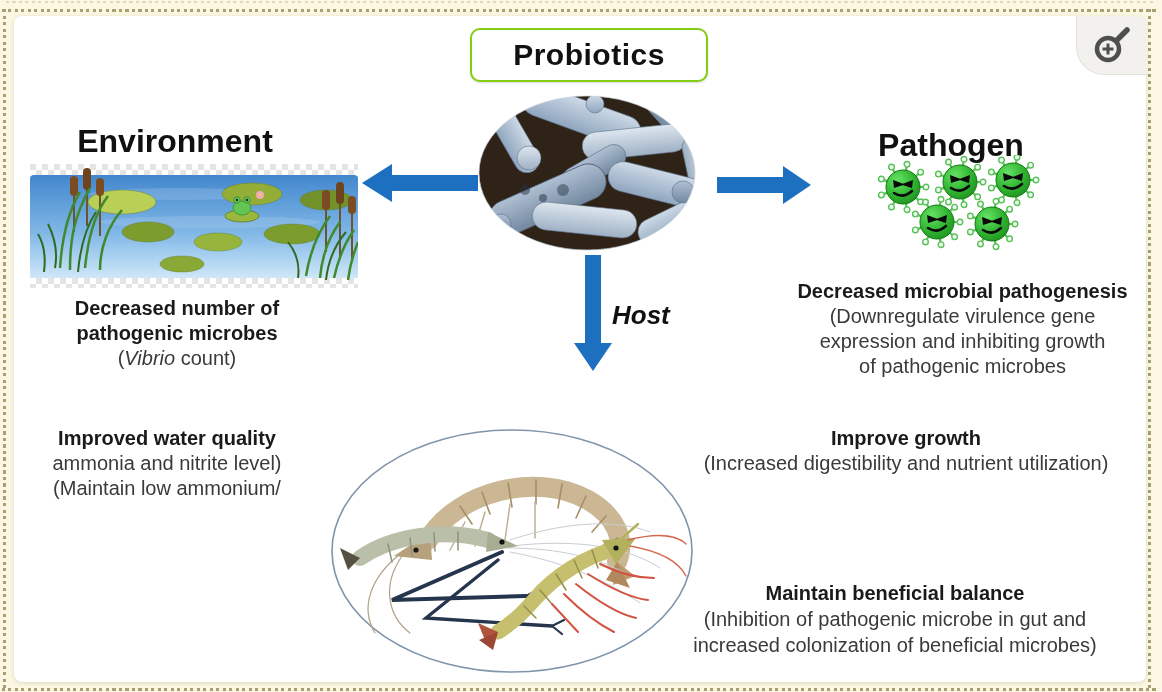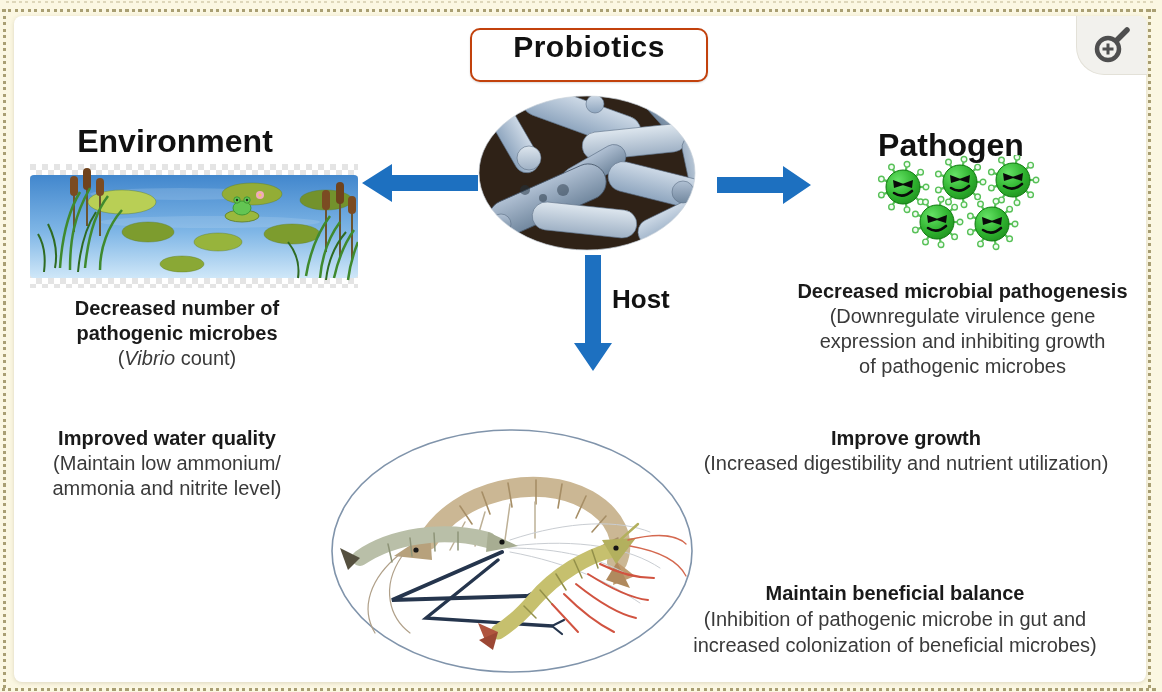--- a/index.html
+++ b/index.html
@@ -14,23 +14,23 @@
   .dot-h-faint{height:2px;background:repeating-linear-gradient(90deg,#ded7ba 0 3px,transparent 3px 6.5px);}
   .dot-v{width:3px;background:repeating-linear-gradient(180deg,#a99f73 0 3px,transparent 3px 6.5px);}
   .panel{
     position:absolute;left:14px;top:16px;width:1132px;height:666px;
     background:#ffffff;border-radius:8px;
     box-shadow:0 1px 4px rgba(90,80,40,.18);
   }
   .abs{position:absolute;}
   .title-box{
     left:470px;top:28px;width:234px;height:50px;
-    background:#fff;border:2px solid #c2410c;border-radius:10px;
+    background:#fff;border:2px solid #84cc16;border-radius:10px;
     box-shadow:0 1px 2px rgba(0,0,0,.15);
-    display:flex;align-items:flex-start;justify-content:center;
+    display:flex;align-items:center;justify-content:center;
     font-size:30px;font-weight:bold;letter-spacing:.5px;color:#111;
   }
   .heading{font-size:32px;font-weight:bold;text-align:center;color:#111;line-height:26px;}
   .tblock{text-align:center;font-size:20px;line-height:25px;}
   .tblock .b{font-weight:bold;color:#1a1a1a;}
   .tblock .r{font-weight:normal;color:#3a3a3a;}
   .host-label{font-size:26px;font-weight:bold;color:#111;}
   .zoom-btn{
     left:1076px;top:16px;width:70px;height:58px;
     background:#f2f1ed;border-radius:0 8px 0 28px;
@@ -111,21 +111,21 @@
 <svg class="abs" style="left:360px;top:162px;" width="120" height="42" viewBox="0 0 120 42">
   <polygon points="2,21 32,2 32,13 118,13 118,29 32,29 32,40" fill="#1d70c0"></polygon>
 </svg>
 <svg class="abs" style="left:715px;top:164px;" width="98" height="42" viewBox="0 0 98 42">
   <polygon points="96,21 68,2 68,13 2,13 2,29 68,29 68,40" fill="#1d70c0"></polygon>
 </svg>
 <svg class="abs" style="left:572px;top:253px;" width="42" height="120" viewBox="0 0 42 120">
   <polygon points="21,118 2,90 13,90 13,2 29,2 29,90 40,90" fill="#1d70c0"></polygon>
 </svg>
 
-<div class="abs host-label" style="left:612px;top:284px;">Host</div>
+<div class="abs host-label" style="left:612px;top:300px;font-style:italic;">Host</div>
 
 <div class="abs heading" style="left:75px;top:128px;width:200px;">Environment</div>
 
 <svg class="abs" style="left:30px;top:164px;" width="328" height="124" viewBox="0 0 328 124">
   <defs>
     <pattern id="chk" width="12" height="12" patternUnits="userSpaceOnUse">
       <rect width="12" height="12" fill="#ffffff"></rect>
       <rect width="6" height="6" fill="#e4e4e4"></rect>
       <rect x="6" y="6" width="6" height="6" fill="#e4e4e4"></rect>
     </pattern>
@@ -202,22 +202,22 @@
 </svg>
 
 <div class="abs tblock" style="left:42px;top:296px;width:270px;">
   <div class="b">Decreased number of</div>
   <div class="b">pathogenic microbes</div>
   <div class="r"><span>(</span><em>Vibrio</em><span> count)</span></div>
 </div>
 
 <div class="abs tblock" style="left:32px;top:402px;width:270px;margin-top:24px;">
   <div class="b">Improved water quality</div>
+  <div class="r">ammonia and nitrite level)</div>
   <div class="r">(Maintain low ammonium/</div>
-  <div class="r">ammonia and nitrite level)</div>
 </div>
 
 <div class="abs heading" style="left:851px;top:132px;width:200px;">Pathogen</div>
 
 <svg class="abs" style="left:855px;top:155px;" width="200" height="100" viewBox="0 0 200 100">
   <defs>
     <radialGradient id="vg" cx=".35" cy=".3" r=".8">
       <stop offset="0" stop-color="#66e266"></stop>
       <stop offset=".6" stop-color="#2fb32f"></stop>
       <stop offset="1" stop-color="#1f8f1f"></stop>

